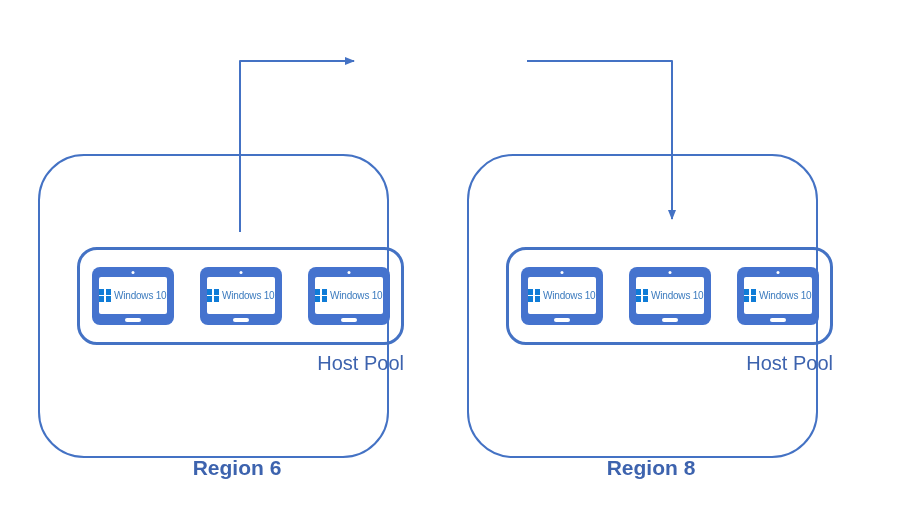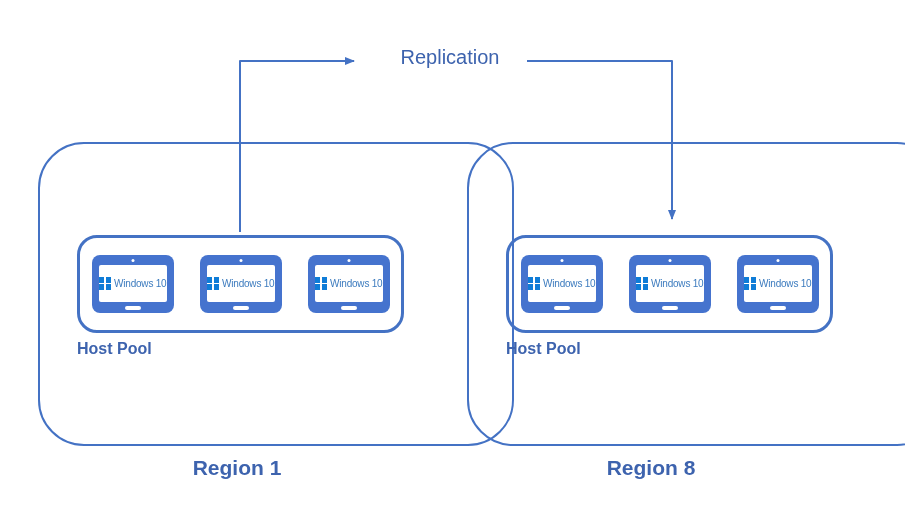--- a/index.html
+++ b/index.html
@@ -28,35 +28,35 @@
   .conn{fill:none;stroke:var(--line);stroke-width:2;stroke-linejoin:round;}
   .arrowhead{fill:var(--line);}
   
   .replication-label{
     position:absolute;left:380px;top:46px;width:140px;
     text-align:center;font-size:20px;font-weight:500;
     color:var(--label-text);z-index:6;background:var(--background);
   }
   
   .region{
-    position:absolute;top:142px;width:476px;height:304px;
+    position:absolute;top:154px;width:351px;height:304px;
     border:2px solid var(--box-border);border-radius:46px;
     background:transparent;
   }
   .region-1{left:38px;}
   .region-2{left:467px;}
   
   .host-pool{
     position:absolute;left:37px;top:91px;width:327px;height:98px;
     border:3px solid var(--box-border);border-radius:20px;
     display:flex;align-items:center;justify-content:center;gap:26px;
   }
   .host-pool-label{
     position:absolute;left:37px;top:196px;width:327px;
-    text-align:left;font-size:16px;font-weight:700;
+    text-align:right;font-size:20px;font-weight:400;
     color:var(--label-text);
   }
   
   .region-label{
     position:absolute;top:456px;
     text-align:center;font-size:21px;font-weight:600;
     color:var(--label-text);
   }
   .region-label-1{left:38px;width:398px;}
   .region-label-2{left:467px;width:368px;}
@@ -99,21 +99,20 @@
   <svg class="connectors" viewBox="0 0 905 508">
     <defs>
       <marker id="arrow" viewBox="0 0 10 8" refX="9" refY="4" markerWidth="10" markerHeight="8" markerUnits="userSpaceOnUse" orient="auto">
         <path d="M0,0 L10,4 L0,8 Z" class="arrowhead"></path>
       </marker>
     </defs>
     <path class="conn" d="M240,232 L240,61 L354,61" marker-end="url(#arrow)"></path>
     <path class="conn" d="M527,61 L672,61 L672,219" marker-end="url(#arrow)"></path>
   </svg>
 
-  <div class="replication-label">Replication</div>
 
   <div class="region region-1">
     <div class="host-pool">
 
       <div class="device">
         <span class="camera"></span>
         <div class="screen">
           <span class="winlogo">
               <i></i>
               <i></i>
@@ -199,16 +198,16 @@
             </span>
           <span class="devlabel">Windows 10</span>
         </div>
         <span class="home"></span>
       </div>
 
     </div>
     <div class="host-pool-label">Host Pool</div>
   </div>
 
-  <div class="region-label region-label-1">Region 1</div>
+  <div class="region-label region-label-1">Region 6</div>
   <div class="region-label region-label-2">Region 8</div>
 
 </div>
 
 </body></html>

